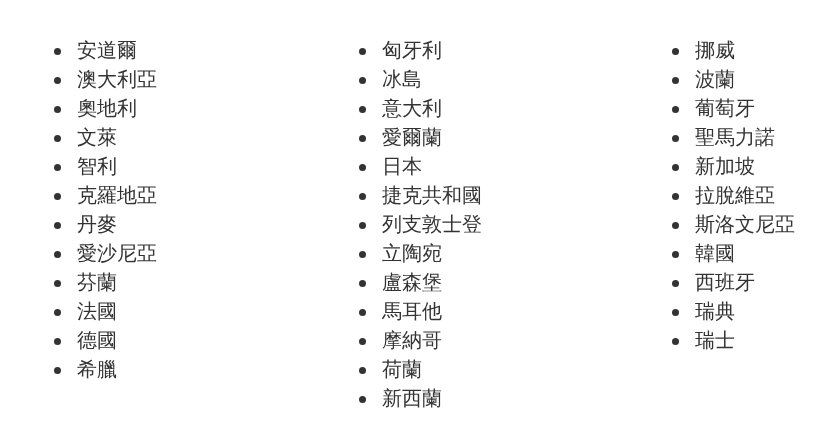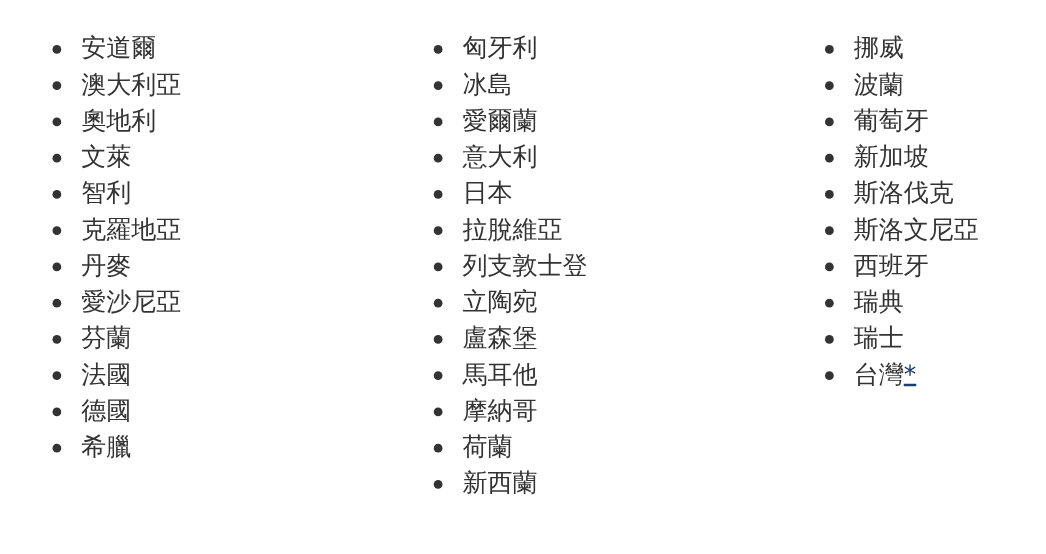--- a/index.html
+++ b/index.html
@@ -18,21 +18,21 @@
     .columns {
       position: absolute;
       top: 24px;
       left: 0;
       width: 837px;
       height: 419px;
     }
     ul.col {
       position: absolute;
       top: 0;
-      margin: 0;
+      margin: 12px;
       padding: 0;
       list-style: none;
     }
     ul.col li {
       position: relative;
       height: 29px;
       line-height: 29px;
       font-size: 20px;
       padding-left: 27px;
       white-space: nowrap;
@@ -74,38 +74,39 @@
     <li><span>愛沙尼亞</span></li>
     <li><span>芬蘭</span></li>
     <li><span>法國</span></li>
     <li><span>德國</span></li>
     <li><span>希臘</span></li>
   </ul>
 
   <ul class="col" id="col2">
     <li><span>匈牙利</span></li>
     <li><span>冰島</span></li>
+    <li><span>意大利</span></li>
     <li><span>愛爾蘭</span></li>
-    <li><span>意大利</span></li>
     <li><span>日本</span></li>
-    <li><span>拉脫維亞</span></li>
+    <li><span>捷克共和國</span></li>
     <li><span>列支敦士登</span></li>
     <li><span>立陶宛</span></li>
     <li><span>盧森堡</span></li>
     <li><span>馬耳他</span></li>
     <li><span>摩納哥</span></li>
     <li><span>荷蘭</span></li>
     <li><span>新西蘭</span></li>
   </ul>
 
   <ul class="col" id="col3">
     <li><span>挪威</span></li>
     <li><span>波蘭</span></li>
     <li><span>葡萄牙</span></li>
+    <li><span>聖馬力諾</span></li>
     <li><span>新加坡</span></li>
-    <li><span>斯洛伐克</span></li>
+    <li><span>拉脫維亞</span></li>
     <li><span>斯洛文尼亞</span></li>
+    <li><span>韓國</span></li>
     <li><span>西班牙</span></li>
     <li><span>瑞典</span></li>
     <li><span>瑞士</span></li>
-    <li><span>台灣</span><a class="note-link">*</a></li>
   </ul>
 </div>
 
 </body></html>

